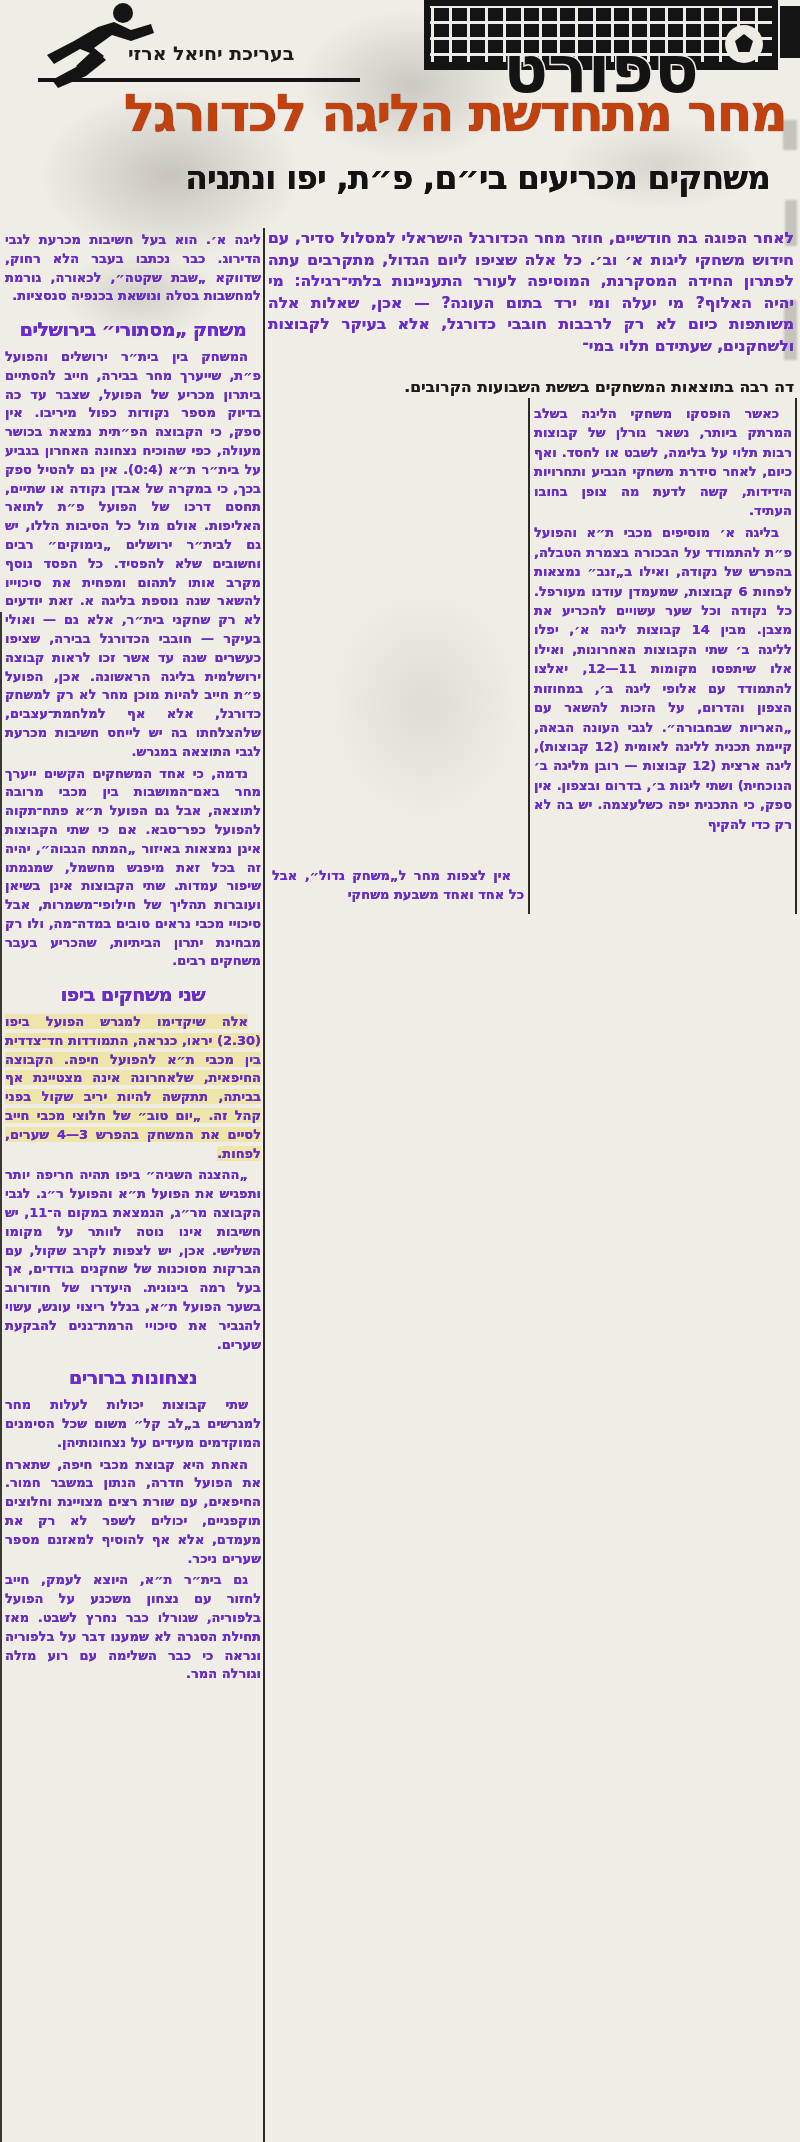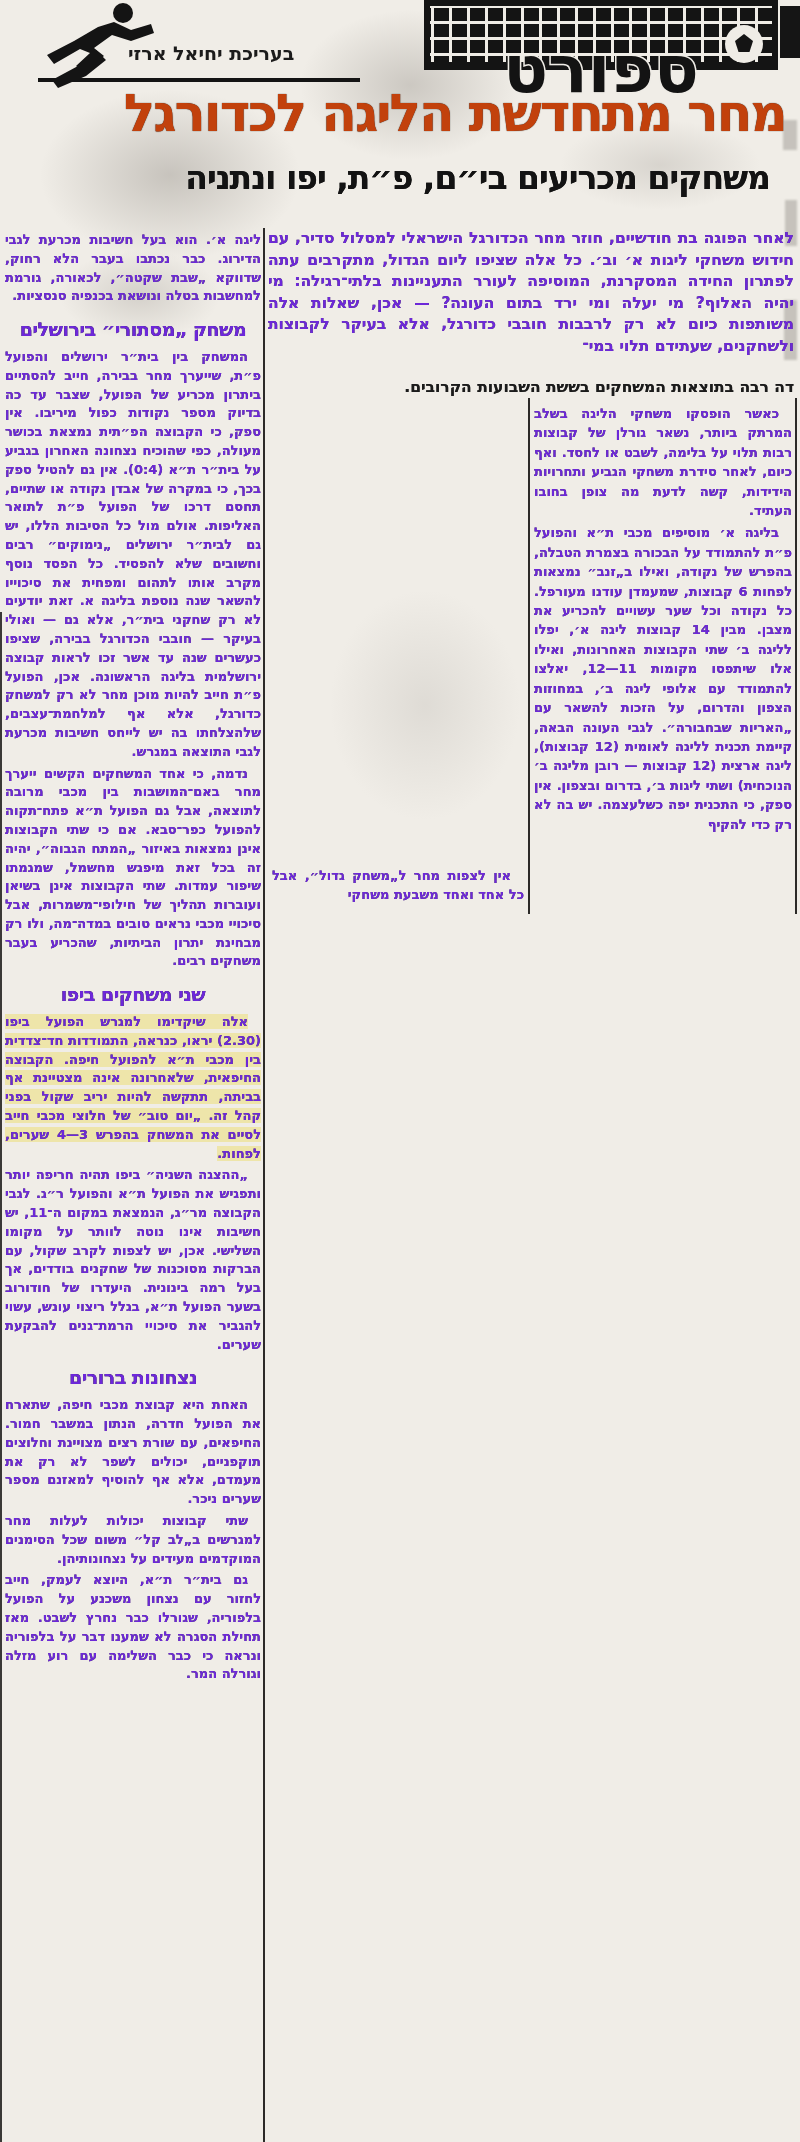--- a/index.html
+++ b/index.html
@@ -126,18 +126,18 @@
 
     <h2>משחק „מסתורי״ בירושלים</h2>
     <p>המשחק בין בית״ר ירושלים והפועל פ״ת, שייערך מחר בבירה, חייב להסתיים ביתרון מכריע של הפועל, שצבר עד כה בדיוק מספר נקודות כפול מיריבו. אין ספק, כי הקבוצה הפ״תית נמצאת בכושר מעולה, כפי שהוכיח נצחונה האחרון בגביע על בית״ר ת״א (0:4). אין גם להטיל ספק בכך, כי במקרה של אבדן נקודה או שתיים, תחסם דרכו של הפועל פ״ת לתואר האליפות. אולם מול כל הסיבות הללו, יש גם לבית״ר ירושלים „נימוקים״ רבים וחשובים שלא להפסיד. כל הפסד נוסף מקרב אותו לתהום ומפחית את סיכוייו להשאר שנה נוספת בליגה א. זאת יודעים לא רק שחקני בית״ר, אלא גם — ואולי בעיקר — חובבי הכדורגל בבירה, שציפו כעשרים שנה עד אשר זכו לראות קבוצה ירושלמית בליגה הראשונה. אכן, הפועל פ״ת חייב להיות מוכן מחר לא רק למשחק כדורגל, אלא אף למלחמת־עצבים, שלהצלחתו בה יש לייחס חשיבות מכרעת לגבי התוצאה במגרש.</p>
     <p>נדמה, כי אחד המשחקים הקשים ייערך מחר באם־המושבות בין מכבי מרובה לתוצאה, אבל גם הפועל ת״א פתח־תקוה להפועל כפר־סבא. אם כי שתי הקבוצות אינן נמצאות באיזור „המתח הגבוה״, יהיה זה בכל זאת מיפגש מחשמל, שמגמתו שיפור עמדות. שתי הקבוצות אינן בשיאן ועוברות תהליך של חילופי־משמרות, אבל סיכויי מכבי נראים טובים במדה־מה, ולו רק מבחינת יתרון הביתיות, שהכריע בעבר משחקים רבים.</p>
 
     <h2>שני משחקים ביפו</h2>
     <p><span class="hl">אלה שיקדימו למגרש הפועל ביפו (2.30) יראו, כנראה, התמודדות חד־צדדית בין מכבי ת״א להפועל חיפה. הקבוצה החיפאית, שלאחרונה אינה מצטיינת אף בביתה, תתקשה להיות יריב שקול בפני קהל זה. „יום טוב״ של חלוצי מכבי חייב לסיים את המשחק בהפרש 3—4 שערים, לפחות.</span></p>
     <p>„ההצגה השניה״ ביפו תהיה חריפה יותר ותפגיש את הפועל ת״א והפועל ר״ג. לגבי הקבוצה מר״ג, הנמצאת במקום ה־11, יש חשיבות אינו נוטה לוותר על מקומו השלישי. אכן, יש לצפות לקרב שקול, עם הברקות מסוכנות של שחקנים בודדים, אך בעל רמה בינונית. היעדרו של חודורוב בשער הפועל ת״א, בגלל ריצוי עונש, עשוי להגביר את סיכויי הרמת־גנים להבקעת שערים.</p>
 
     <h2>נצחונות ברורים</h2>
+    <p>שתי קבוצות יכולות לעלות מחר למגרשים ב„לב קל״ משום שכל הסימנים המוקדמים מעידים על נצחונותיהן.</p>
     <p>האחת היא קבוצת מכבי חיפה, שתארח את הפועל חדרה, הנתון במשבר חמור. החיפאים, עם שורת רצים מצויינת וחלוצים תוקפניים, יכולים לשפר לא רק את מעמדם, אלא אף להוסיף למאזנם מספר שערים ניכר.</p>
-    <p>שתי קבוצות יכולות לעלות מחר למגרשים ב„לב קל״ משום שכל הסימנים המוקדמים מעידים על נצחונותיהן.</p>
     <p>גם בית״ר ת״א, היוצא לעמק, חייב לחזור עם נצחון משכנע על הפועל בלפוריה, שגורלו כבר נחרץ לשבט. מאז תחילת הסגרה לא שמענו דבר על בלפוריה ונראה כי כבר השלימה עם רוע מזלה וגורלה המר.</p>
   </div>
 
 </div>
 
 </body></html>

